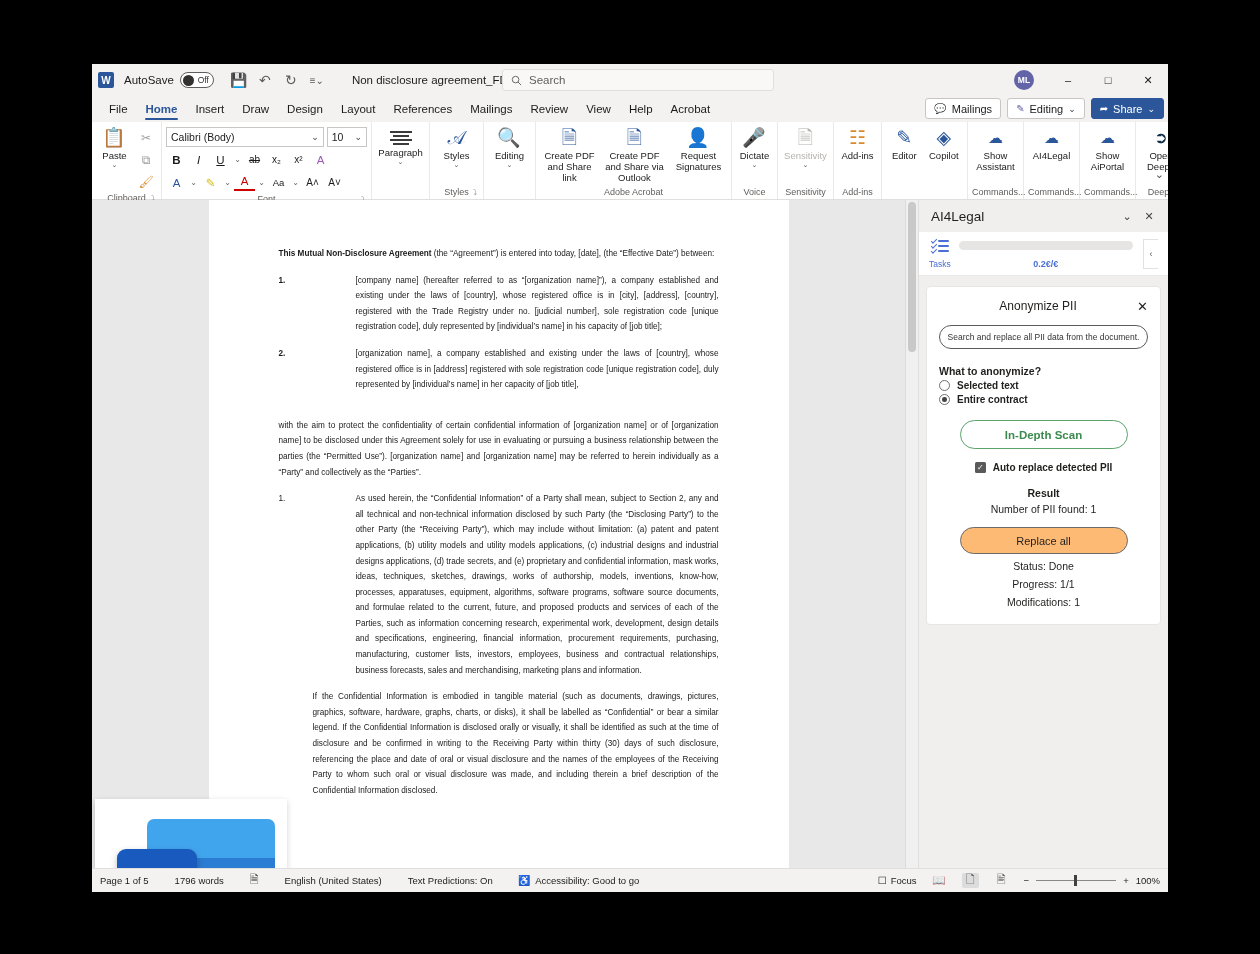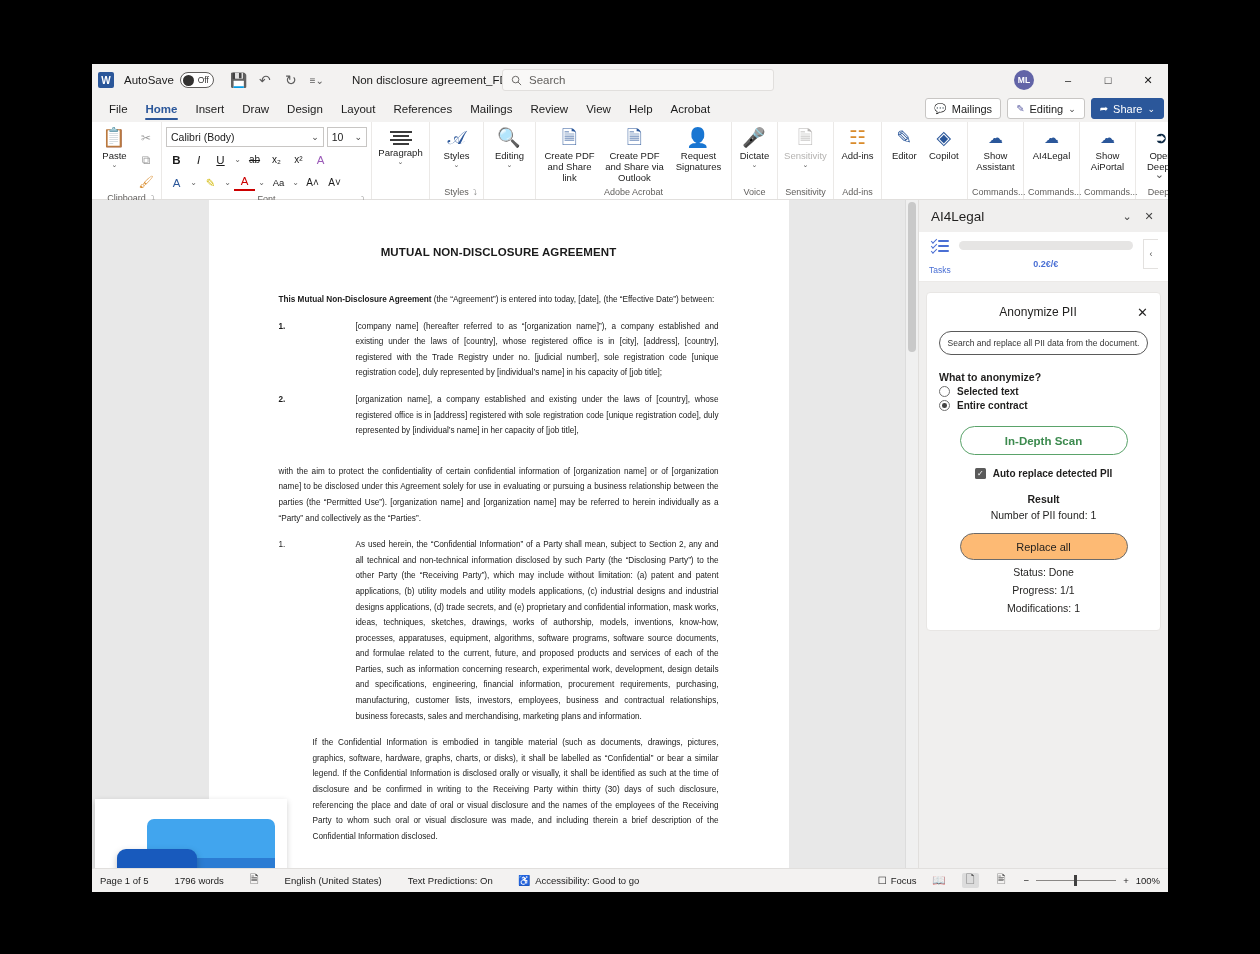--- a/index.html
+++ b/index.html
@@ -206,21 +206,21 @@
     height: 32px; display: flex; align-items: center; padding: 0 8px 0 12px;
     flex: 0 0 32px; background: #f0efee;
   }
   .panel-title { font-size: 13.5px; color: #201f1e; flex: 1; }
   .ph-btn { width: 22px; height: 22px; display: flex; align-items: center; justify-content: center; font-size: 11px; color: #444; }
   .panel-topbar {
     background: #fff; margin: 0; padding: 7px 10px 6px 10px;
     display: flex; align-items: flex-start; gap: 8px; position: relative;
     border-bottom: 1px solid #eceae8;
   }
-  .tasks-col { display: flex; flex-direction: column; align-items: center; gap: 10px; }
+  .tasks-col { display: flex; flex-direction: column; align-items: center; gap: 4px; }
   .checklist-ico { width: 18px; height: 16px; position: relative; }
   .checklist-ico i {
     position: absolute; right: 0; height: 2px; background: #4a6fd4; border-radius: 1px;
   }
   .checklist-ico i:nth-child(1) { top: 1px; width: 11px; }
   .checklist-ico i:nth-child(2) { top: 6px; width: 11px; }
   .checklist-ico i:nth-child(3) { top: 11px; width: 11px; }
   .chk-m {
     position: absolute; left: 0; width: 6px; height: 3px;
     border-left: 1.6px solid #4a6fd4; border-bottom: 1.6px solid #4a6fd4;
@@ -601,21 +601,20 @@
       <div class="rgroup-label">DeepL</div>
     </div>
 
     <div style="position:absolute;right:4px;bottom:18px;font-size:11px;color:#555">⌄</div>
   </div>
 
   <div class="bodyarea">
 
     <div class="docscroll">
       <div class="page">
-        <div class="doc-h1">MUTUAL NON-DISCLOSURE AGREEMENT</div>
 
         <div class="p">
           <b>This Mutual Non-Disclosure Agreement</b><span> (the “Agreement”) is entered into today, [date],  (the “Effective Date”) between:</span>
         </div>
 
         <div class="li">
           <div class="num">1.</div>
           <div class="txt">[company name] (hereafter referred to as “[organization name]”), a company established and existing under the laws of [country], whose registered office is in [city], [address], [country], registered with the Trade Registry under no. [judicial number], sole registration code [unique registration code], duly represented by  [individual’s name] in his capacity of [job title];</div>
         </div>
 

